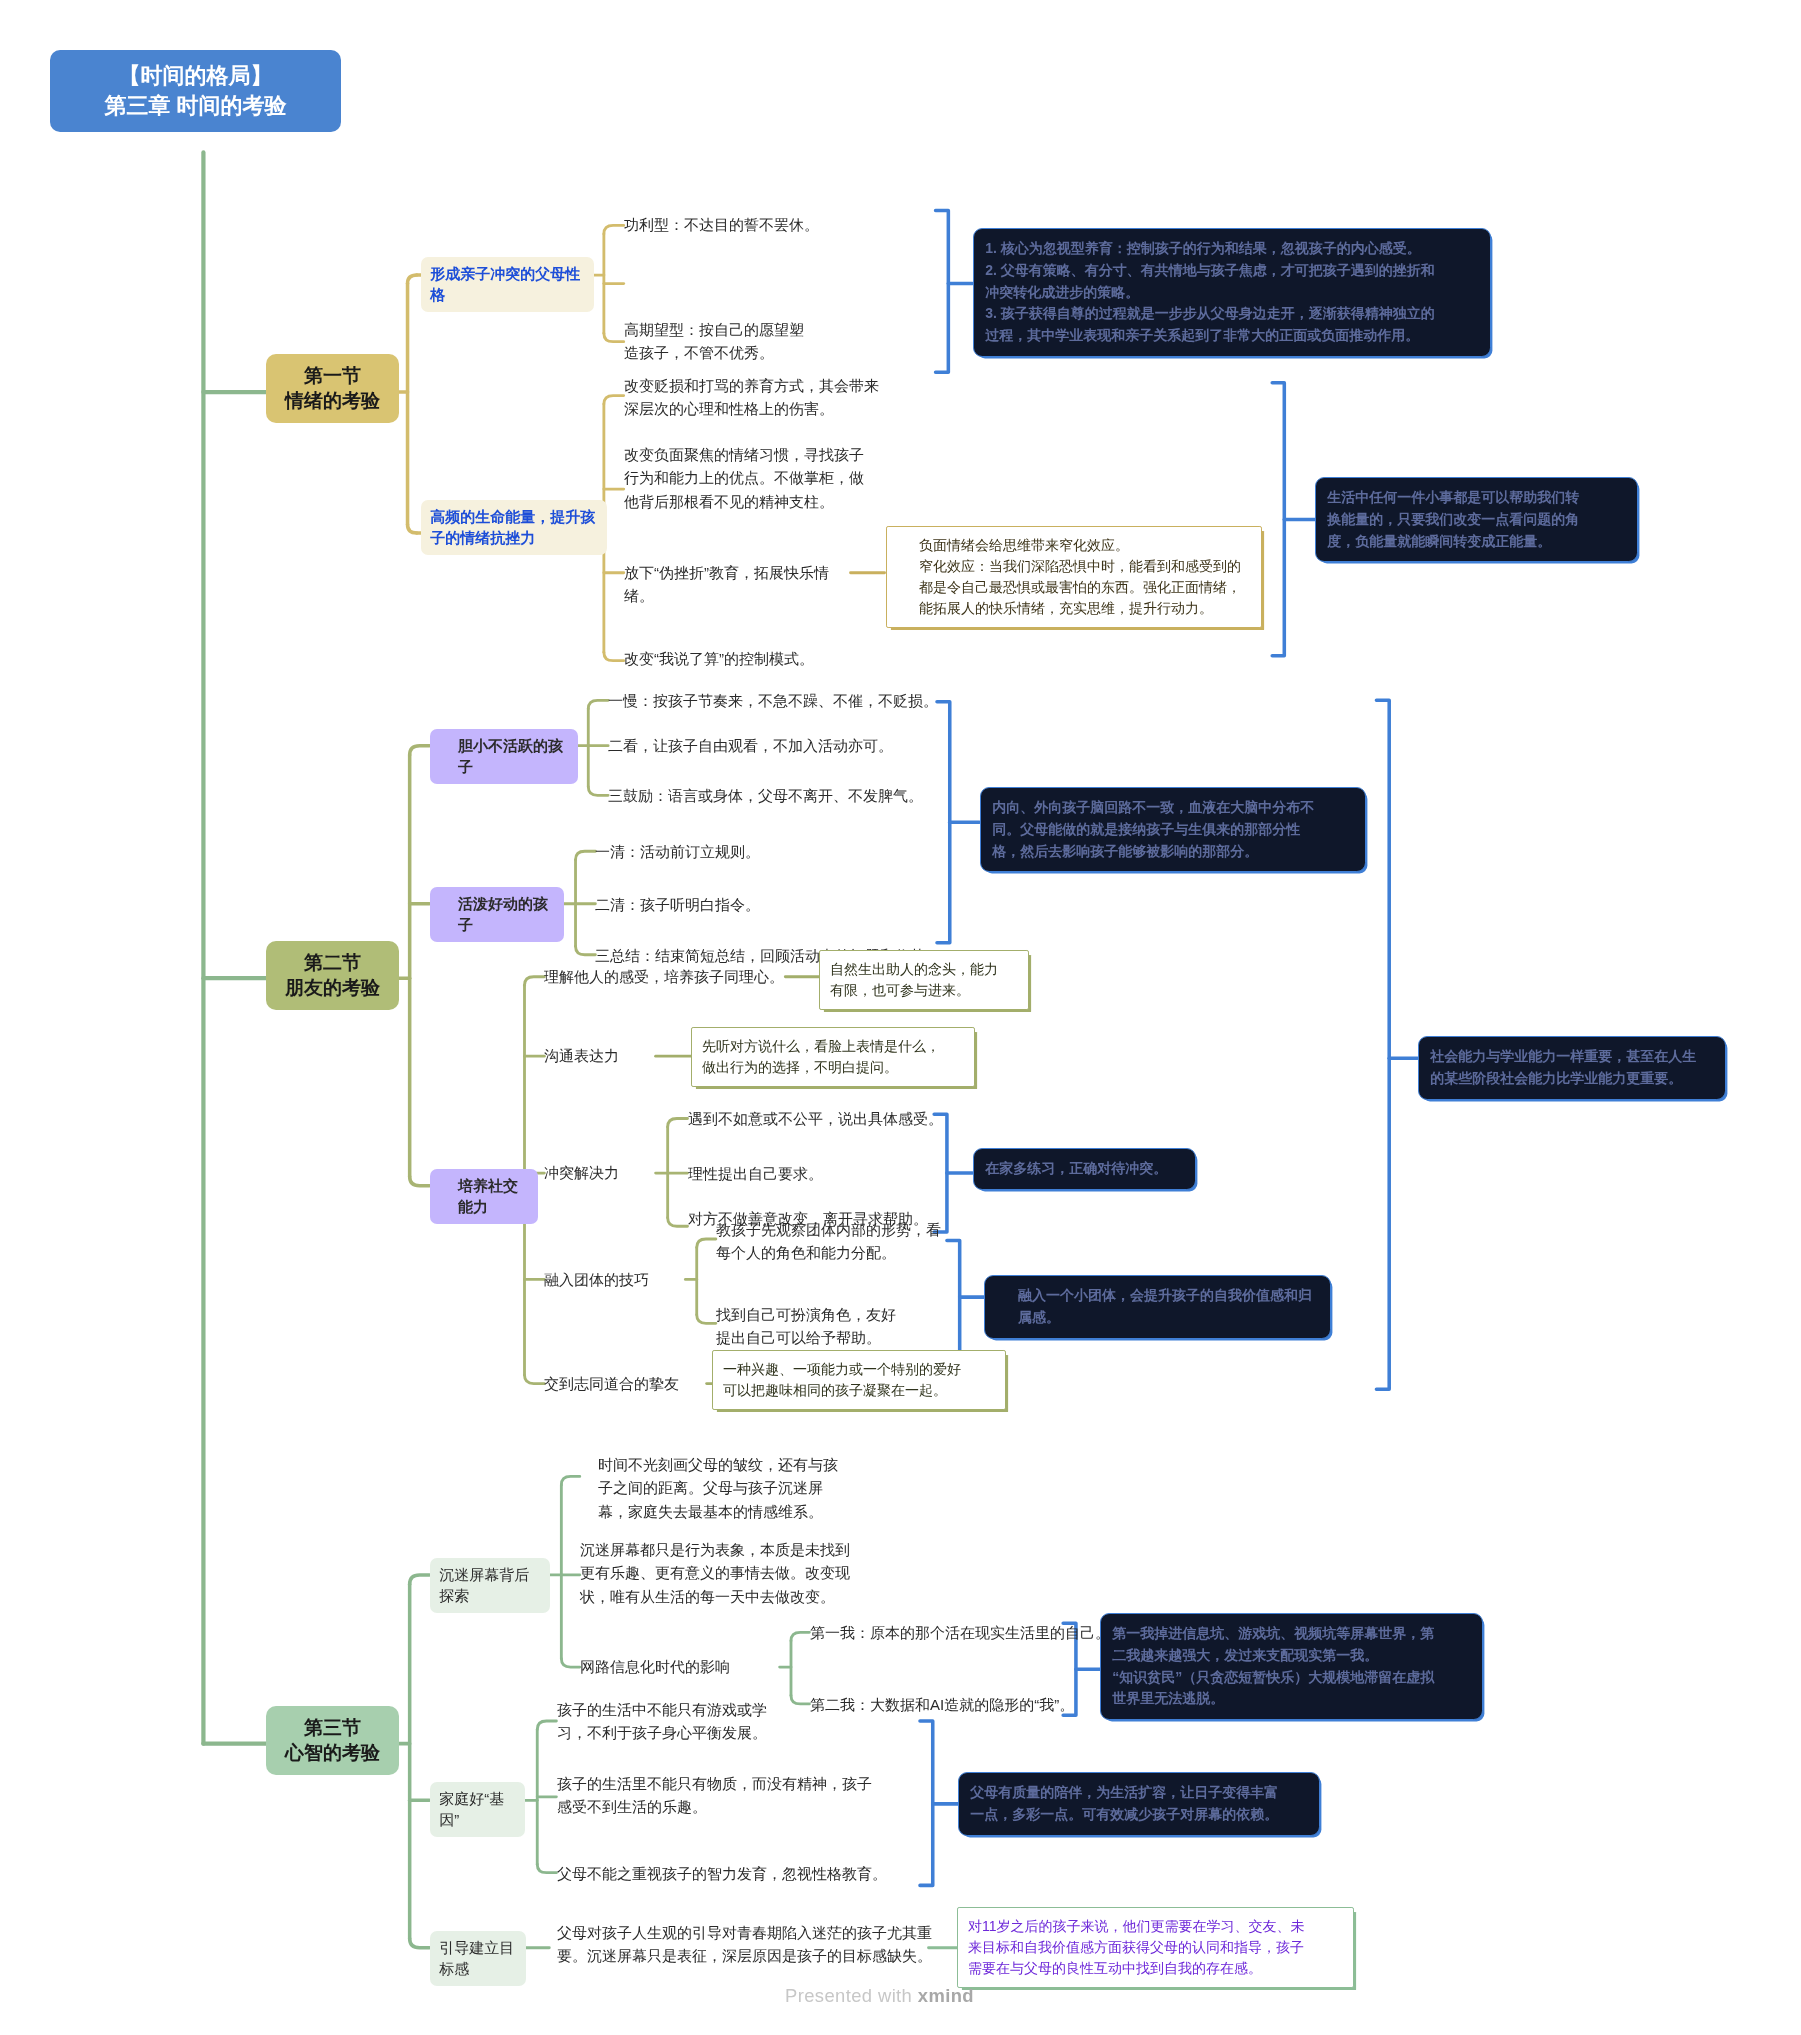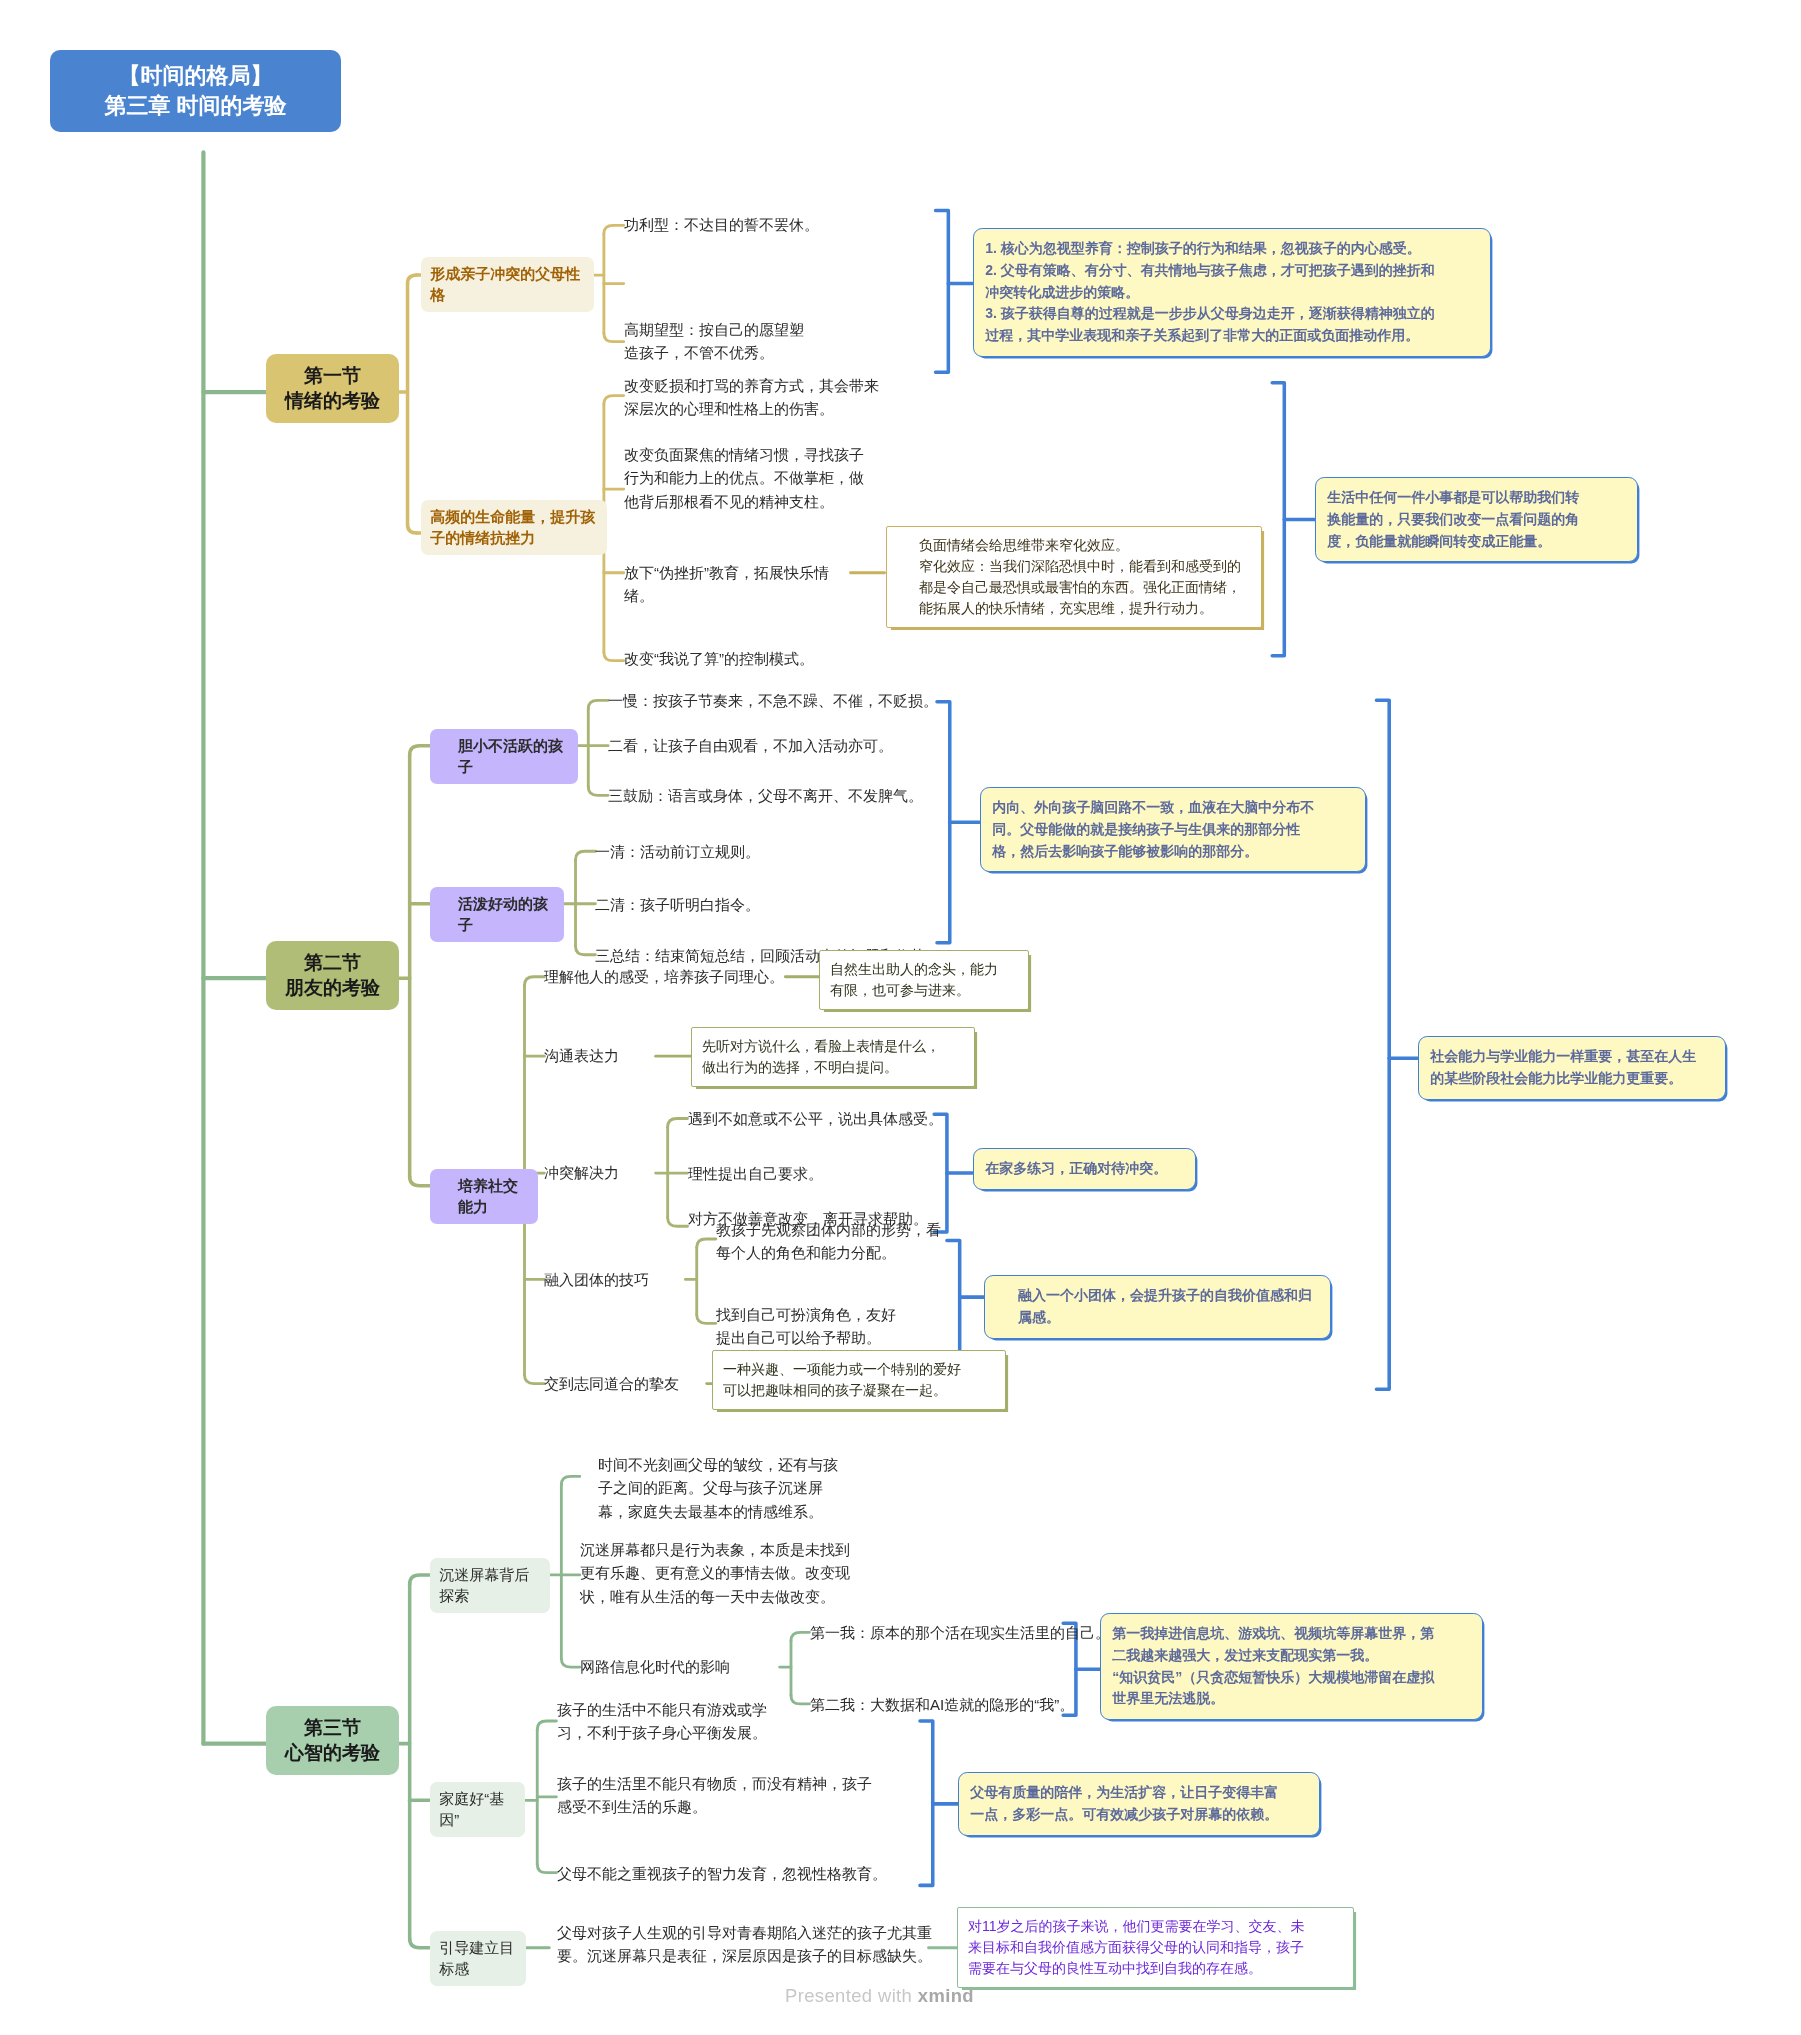--- a/index.html
+++ b/index.html
@@ -62,21 +62,21 @@
   .sec-3 { background: #a7cfae; }
 
   
   .topic {
     font-weight: bold;
     font-size: 15px;
     border-radius: 7px;
     padding: 6.4px 9.2px;
     line-height: 1.4;
   }
-  .topic-1 { background: #f6f1de; color: #a16207; }
+  .topic-1 { background: #f6f1de; color: #1d4ed8; }
   .topic-2 { background: #c4b5fd; color: #2b2b2b; padding-left: 28px; }
   .topic-3 { background: #e6f0e6; color: #2b2b2b; font-weight: normal; }
 
   
   .leaf {
     font-size: 15px;
     color: #2a2a2a;
     line-height: 1.55;
   }
 
@@ -107,21 +107,21 @@
   
   .note-blue {
     border: 1.4px solid #3f7fd6;
     border-radius: 9.2px;
     color: #5d6b9c;
     font-weight: bold;
     padding: 9.2px 11.3px;
     font-size: 14px;
     line-height: 1.55;
     box-shadow: 2.8px 2.8px 0 -1.4px #3f7fd6;
-    background: #fef9c3;
+    background: #0f172a;
   }
 
   
   .watermark {
     position: absolute;
     font-size: 18.4px;
     color: #c7c7c7;
     letter-spacing: 0.4px;
   }
   .watermark b { color: #a8a8a8; }

